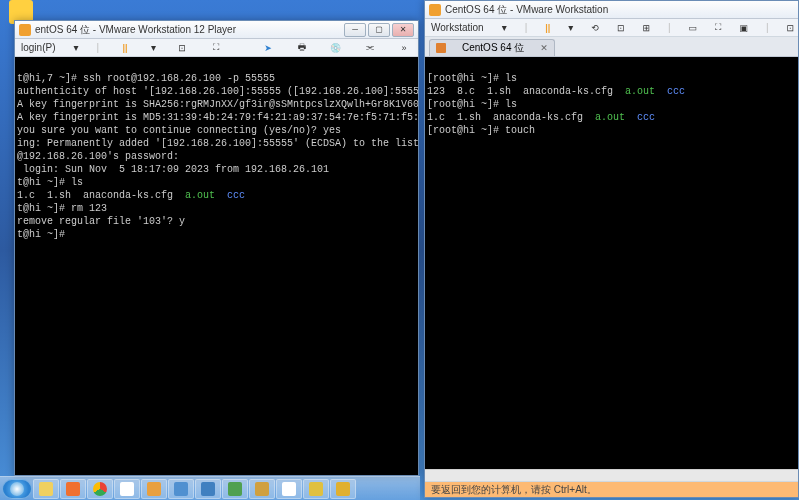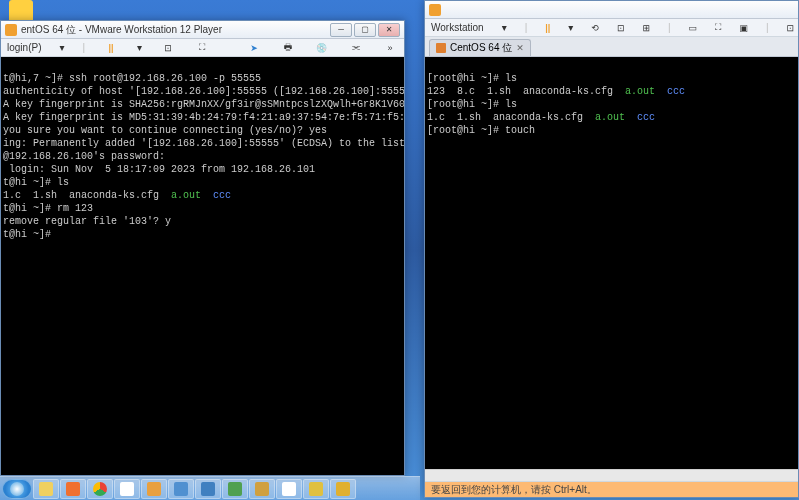--- a/index.html
+++ b/index.html
@@ -13,21 +13,21 @@
   background: linear-gradient(to bottom, #3a7bd5 0%, #2d5aa0 50%, #4a90d9 100%);
 }
 .window {
   position: absolute;
   background: #fff;
   border: 1px solid #6a8cb5;
   box-shadow: 0 0 8px rgba(0,0,0,0.3);
   display: flex;
   flex-direction: column;
 }
-.win-left { left: 0; top: 20px; width: 405px; height: 456px; }
+.win-left { left: 14px; top: 20px; width: 405px; height: 456px; }
 .win-right { left: 424px; top: 0; width: 375px; height: 498px; }
 .titlebar {
   height: 18px;
   background: linear-gradient(to bottom, #fdfdfd, #e8eef6);
   border-bottom: 1px solid #c0c8d4;
   display: flex;
   align-items: center;
   padding: 0 4px;
   font-size: 10px;
   color: #333;
@@ -79,21 +79,21 @@
 }
 .tab {
   display: flex; align-items: center;
   background: #d8dce4;
   border: 1px solid #b0b8c4;
   border-bottom: none;
   padding: 1px 6px;
   font-size: 10px;
   border-radius: 3px 3px 0 0;
   margin-right: 2px;
-  gap: 4px;
+  gap: 16px;
 }
 .tab-icon { width: 10px; height: 10px; background: #e08030; border-radius: 1px; }
 .tab-close { font-size: 9px; cursor: pointer; color: #666; }
 .terminal {
   flex: 1;
   background: #000;
   color: #ccc;
   font-family: "Consolas", "Courier New", monospace;
   font-size: 10px;
   line-height: 13px;
@@ -204,20 +204,21 @@
 <span>1.c  1.sh  anaconda-ks.cfg  </span><span class="green">a.out</span><span>  </span><span class="blue">ccc</span>
 <span>t@hi ~]# rm 123</span>
 <span>remove regular file '103'? y</span>
 <span>t@hi ~]#</span>
   </div>
 </div>
 
 <div class="window win-right">
   <div class="titlebar">
     <div class="title-icon"></div>
+    <span class="title-text">CentOS 64 位 - VMware Workstation</span>
   </div>
   <div class="menubar">
     <span>Workstation</span>
     <span>▾</span>
     <span style="color:#c0c0c0">|</span>
     <span class="tool-btn" style="color:#f0a030;font-weight:bold">||</span>
     <span>▾</span>
     <span class="tool-btn">⟲</span>
     <span class="tool-btn">⊡</span>
     <span class="tool-btn">⊞</span>

